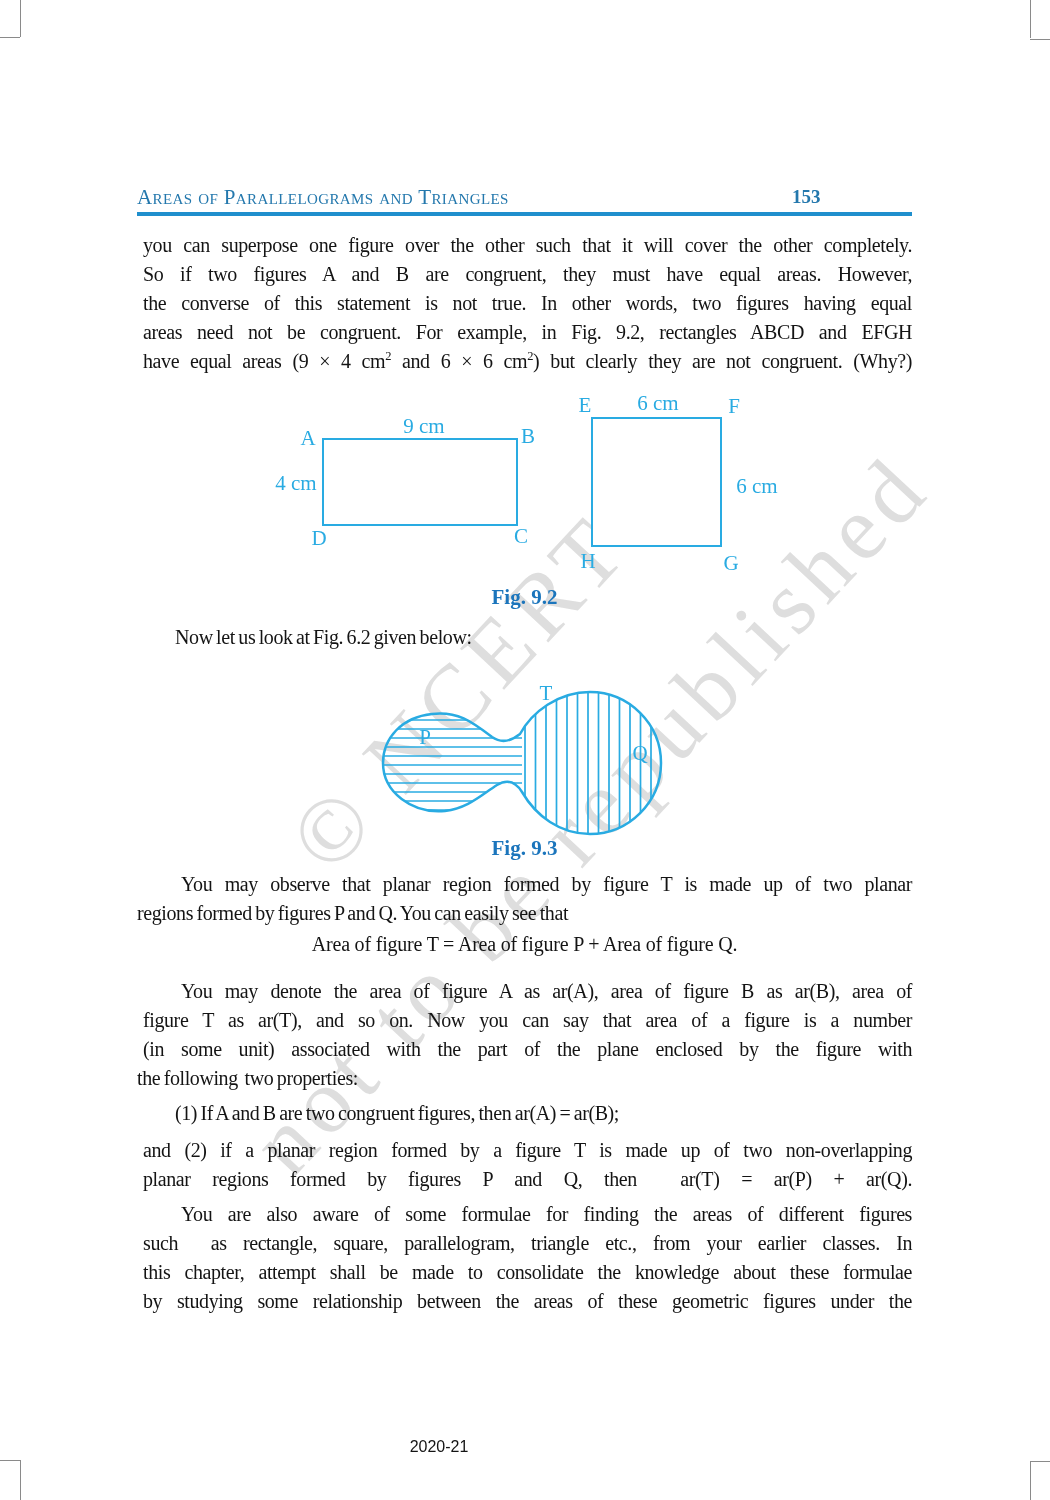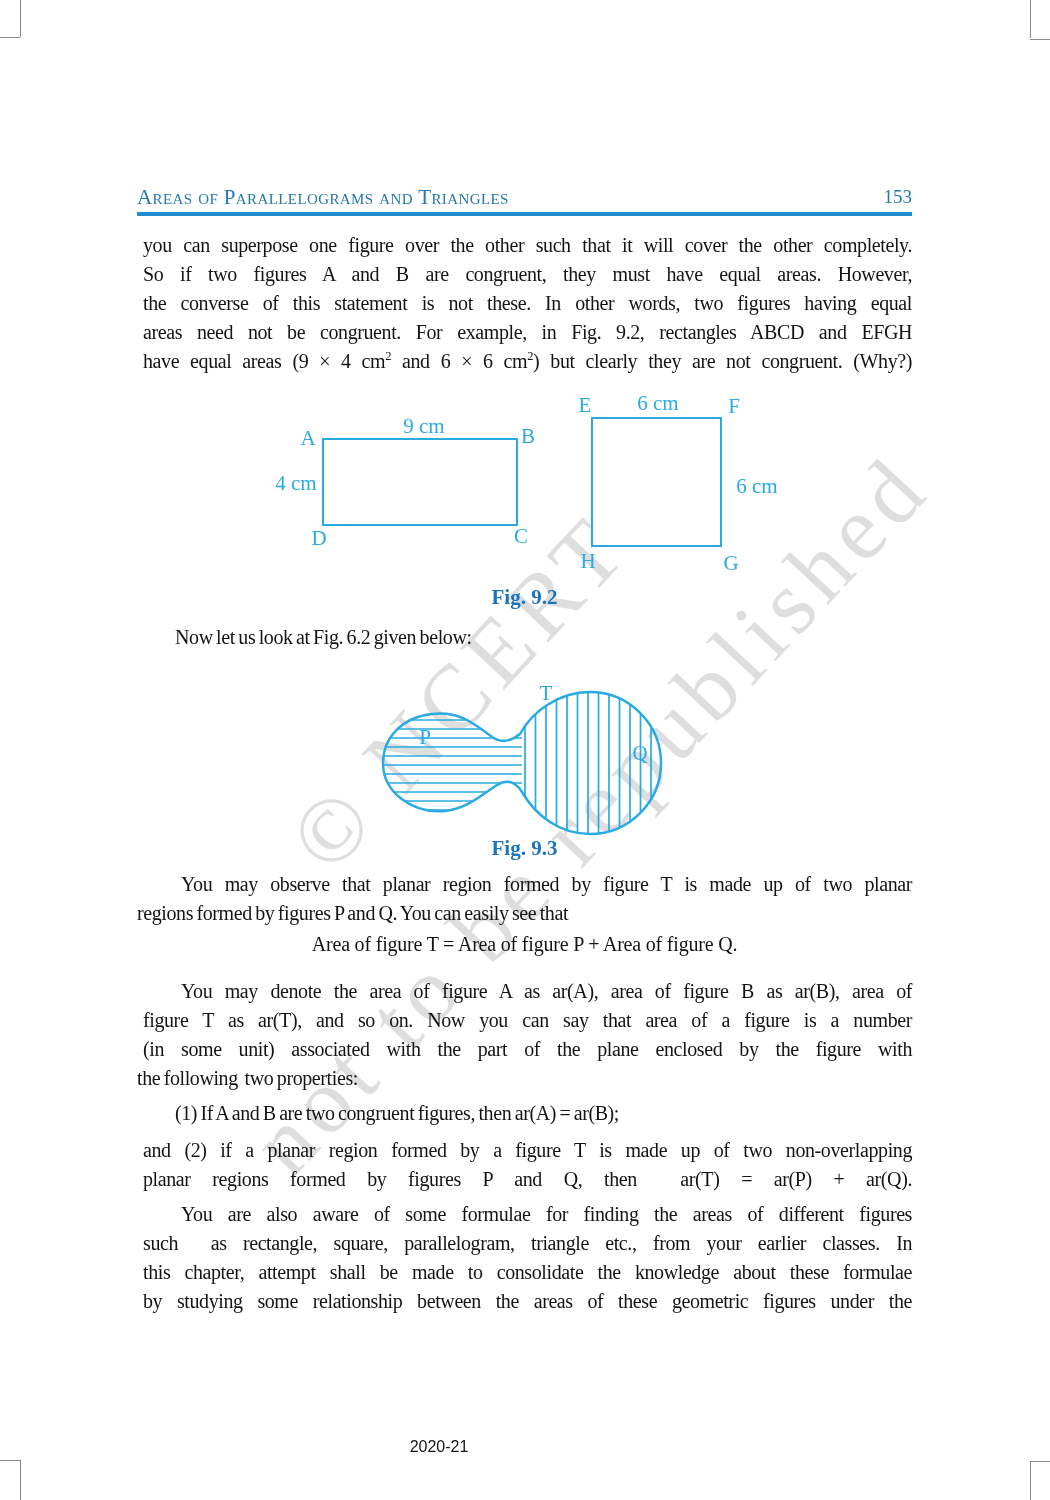--- a/index.html
+++ b/index.html
@@ -4,21 +4,21 @@
 <style>
   html,body{margin:0;padding:0;background:#ffffff;}
   .page{position:relative;width:1050px;height:1500px;background:#ffffff;overflow:hidden;
         font-family:"Liberation Serif",serif;color:#141414;}
   .abs{position:absolute;z-index:1;}
   
   .crop{position:absolute;background:#8a8a8a;z-index:1;}
   
   .header-title{left:137px;top:185px;width:620px;font-variant:small-caps;
         font-size:21px;letter-spacing:.4px;color:#2478ad;}
-  .pageno{left:792px;top:186px;width:120px;text-align:right;font-size:19px;color:#2478ad;}
+  .pageno{left:792px;top:186px;width:120px;text-align:left;font-size:19px;color:#2478ad;font-weight:bold;}
   .rule{left:137px;top:212px;width:775px;height:4px;background:#1f8fcd;}
   
   .para{left:137px;width:775px;font-size:20px;line-height:29px;
         letter-spacing:-0.4px;word-spacing:-1.2px;color:#141414;}
   .tline{min-height:29px;}
   .tline.just{text-align:justify;text-align-last:justify;margin-left:6px;}
   .tline.ind{text-indent:38px;}
   .it{}
   sup{font-size:12.5px;line-height:0;}
   .caption{left:137px;width:775px;text-align:center;font-weight:bold;
@@ -53,21 +53,21 @@
   <div class="crop" style="left:1030px;top:1461px;width:20px;height:1px;"></div>
   <div class="crop" style="left:1030px;top:1461px;width:1px;height:39px;"></div>
 
   <div class="abs header-title">Areas of Parallelograms and Triangles</div>
   <div class="abs pageno">153</div>
   <div class="abs rule"></div>
 
   <div class="abs para" style="top:231px;">
       <div class="tline just"><span>you can superpose one figure over the other such that it will cover the other completely.</span></div>
       <div class="tline just"><span>So </span><span class="it">if two figures A and B are congruent, they must have equal areas</span><span>. However,</span></div>
-      <div class="tline just"><span>the converse of this statement is </span><span class="it">not these</span><span>. In other words, </span><span class="it">two figures having equal</span></div>
+      <div class="tline just"><span>the converse of this statement is </span><span class="it">not true</span><span>. In other words, </span><span class="it">two figures having equal</span></div>
       <div class="tline just"><span class="it">areas need not be congruent</span><span>. For example, in Fig. 9.2, rectangles ABCD and EFGH</span></div>
       <div class="tline just"><span>have equal areas (9 × 4 cm</span><sup>2</sup><span> and 6 × 6 cm</span><sup>2</sup><span>) but clearly they are not congruent. (Why?)</span></div>
     </div>
 
   <svg class="abs" style="left:270px;top:392px;" width="515" height="190" viewBox="0 0 515 190">
     <rect x="53" y="47" width="194" height="86" fill="none" stroke="#29abe2" stroke-width="2"></rect>
     <rect x="322" y="26" width="129" height="128" fill="none" stroke="#29abe2" stroke-width="2"></rect>
     <g fill="#29abe2" font-size="21">
       <text x="154" y="41" text-anchor="middle">9 cm</text>
       <text x="38" y="53" text-anchor="middle">A</text>

